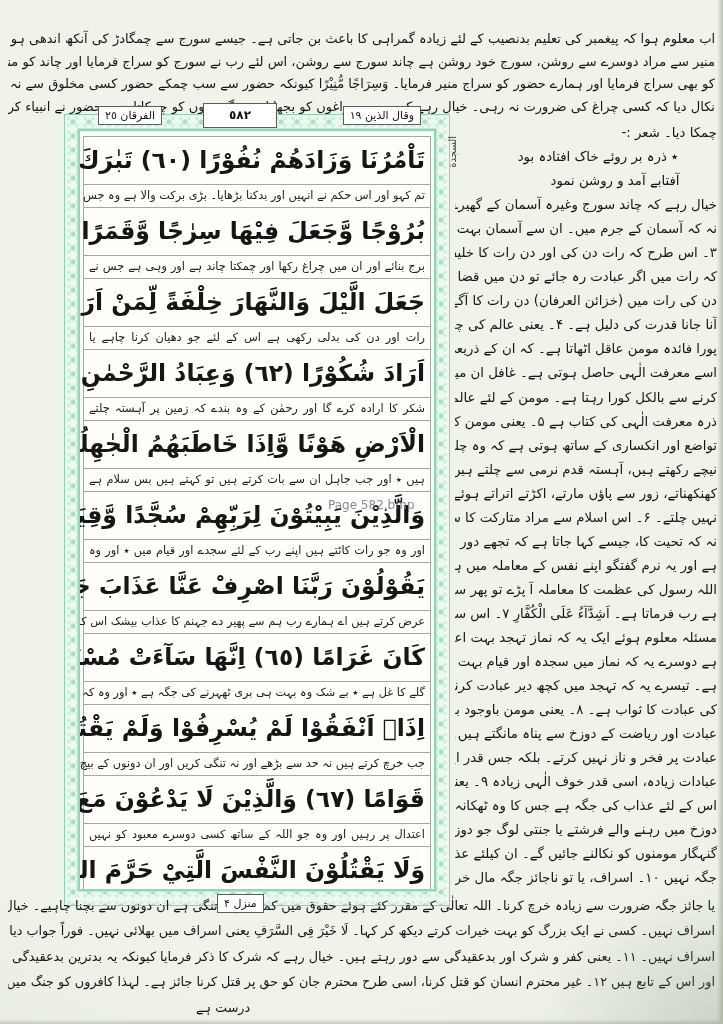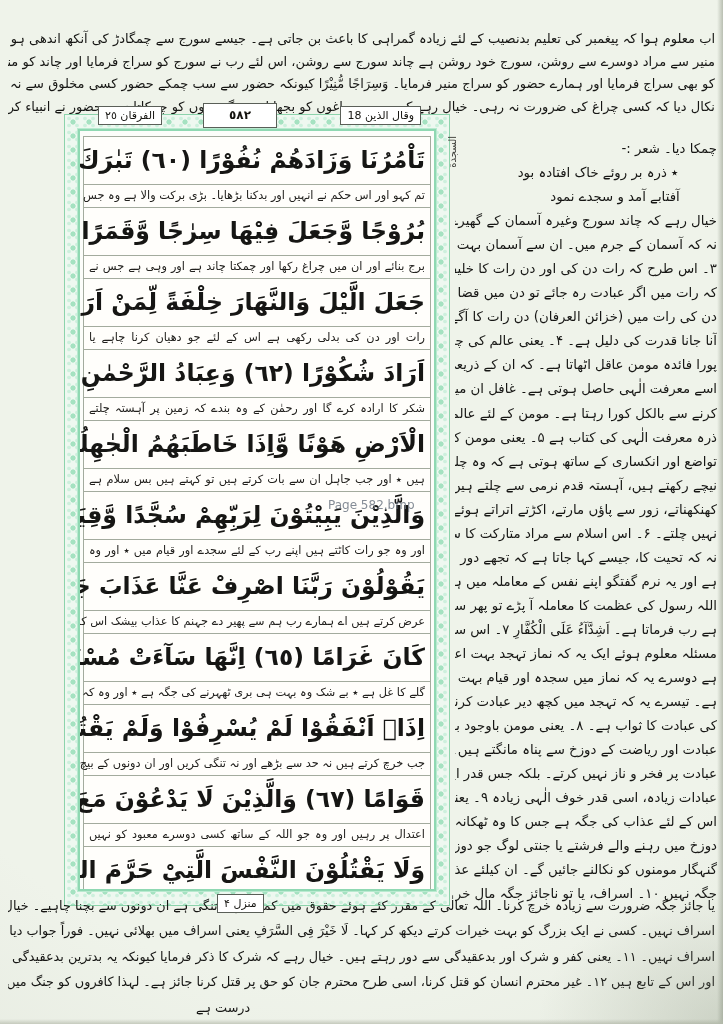--- a/index.html
+++ b/index.html
@@ -23,21 +23,21 @@
     white-space:nowrap;overflow:hidden;}
   .bline.t-last{text-align:right;text-align-last:right;padding-left:0;padding-right:0;
     text-align:left;text-align-last:left;direction:rtl;padding-left:188px;}
   #top-notes{left:8px;top:28px;width:707px;}
   #bottom-notes{left:8px;top:893px;width:707px;}
 
   
   #right-col{left:455px;top:121px;width:262px;}
   .rline{font-size:13.3px;line-height:24.05px;text-align:justify;text-align-last:justify;
     white-space:nowrap;overflow:hidden;}
-  .rline.t-open{text-align:center;text-align-last:right;margin-top:16px;}
+  .rline.t-open{text-align:center;text-align-last:right;}
   .rline.t-poem{text-align:center;text-align-last:center;padding-left:24px;}
   .rline.t-poem2{text-align:center;text-align-last:center;padding-left:58px;}
 
   
   #qframe{
     position:absolute;left:64px;top:114px;width:386px;height:792px;box-sizing:border-box;
     padding:14px 13px;
     background-color:#eef8f0;
     background-image:
       radial-gradient(circle, #a5e2c1 2.2px, rgba(165,226,193,0) 3px),
@@ -82,21 +82,21 @@
 
 <div class="band" id="top-notes">
 
 <div class="tline t-normal">اب معلوم ہوا کہ پیغمبر کی تعلیم بدنصیب کے لئے زیادہ گمراہی کا باعث بن جاتی ہے۔ جیسے سورج سے چمگادڑ کی آنکھ اندھی ہو جاتی ہے ۲۔ سراج سے مراد آپ روشن،</div>
     <div class="tline t-normal">منیر سے مراد دوسرے سے روشن، سورج خود روشن ہے چاند سورج سے روشن، اس لئے رب نے سورج کو سراج فرمایا اور چاند کو منیر، خیال رہے کہ رب نے سورج</div>
     <div class="tline t-normal">کو بھی سراج فرمایا اور ہمارے حضور کو سراج منیر فرمایا۔ وَسِرَاجًا مُّنِيْرًا کیونکہ حضور سے سب چمکے حضور کسی مخلوق سے نہ چمکے۔ نیز حضور نے تشریف لا کر دن</div>
     <div class="tline t-normal">نکال دیا کہ کسی چراغ کی ضرورت نہ رہی۔ خیال رہے کہ سورج چراغوں کو بجھاتا ہے مگر ذروں کو چمکاتا ہے۔ حضور نے انبیاء کرام کے دین منسوخ کئے مگر علماء و اولیاء کو</div>
   </div>
 
 <div id="qframe">
-  <div class="cart" id="cart-juz">وقال الذين 18</div>
+  <div class="cart" id="cart-juz">وقال الذين ١٩</div>
   <div class="cart" id="cart-page">٥٨٢</div>
   <div class="cart" id="cart-surah">الفرقان ٢٥</div>
   <div class="cart" id="cart-manzil">منزل ۴</div>
   <div id="qinner">
 
   <div class="qrow t-arabic">تَاْمُرُنَا وَزَادَهُمْ نُفُوْرًا (٦٠) تَبٰرَكَ الَّذِيْ جَعَلَ فِي السَّمَآءِ</div>
       <div class="qrow t-urdu">تم کہو اور اس حکم نے انہیں اور بدکنا بڑھایا۔ بڑی برکت والا ہے وہ جس نے آسمان میں</div>
       <div class="qrow t-arabic">بُرُوْجًا وَّجَعَلَ فِيْهَا سِرٰجًا وَّقَمَرًا مُّنِيْرًا (٦١) وَهُوَ الَّذِيْ</div>
       <div class="qrow t-urdu">برج بنائے اور ان میں چراغ رکھا اور چمکتا چاند ہے اور وہی ہے جس نے</div>
       <div class="qrow t-arabic">جَعَلَ الَّيْلَ وَالنَّهَارَ خِلْفَةً لِّمَنْ اَرَادَ اَنْ يَّذَّكَّرَ اَوْ</div>
@@ -118,21 +118,21 @@
       <div class="qrow t-arabic">وَلَا يَقْتُلُوْنَ النَّفْسَ الَّتِيْ حَرَّمَ اللّٰهُ اِلَّا بِالْحَقِّ</div>
     </div>
 </div>
 
 <div id="margin-note">السجدة</div>
 
 <div class="band" id="right-col">
 
 <div class="rline t-open">چمکا دیا۔ شعر :-</div>
     <div class="rline t-poem">٭  ذرہ بر روئے خاک افتادہ بود</div>
-    <div class="rline t-poem2">آفتابے آمد و سجدے نمود</div>
+    <div class="rline t-poem2">آفتابے آمد و روشن نمود</div>
     <div class="rline t-normal">خیال رہے کہ چاند سورج وغیرہ آسمان کے گھیرے میں ہیں</div>
     <div class="rline t-normal">نہ کہ آسمان کے جرم میں۔ ان سے آسمان بہت دور ہیں۔</div>
     <div class="rline t-normal">۳۔ اس طرح کہ رات دن کی اور دن رات کا خلیفہ ہے</div>
     <div class="rline t-normal">کہ رات میں اگر عبادت رہ جائے تو دن میں قضا کر لو اور</div>
     <div class="rline t-normal">دن کی رات میں (خزائن العرفان) دن رات کا آگے پیچھے</div>
     <div class="rline t-normal">آنا جانا قدرت کی دلیل ہے۔ ۴۔ یعنی عالم کی چیزوں سے</div>
     <div class="rline t-normal">پورا فائدہ مومن عاقل اٹھاتا ہے۔ کہ ان کے ذریعہ سے</div>
     <div class="rline t-normal">اسے معرفت الٰہی حاصل ہوتی ہے۔ غافل ان میں تدبر</div>
     <div class="rline t-normal">کرنے سے بالکل کورا رہتا ہے۔ مومن کے لئے عالم کا ہر</div>
     <div class="rline t-normal">ذرہ معرفت الٰہی کی کتاب ہے ۵۔ یعنی مومن کی رفتار</div>

